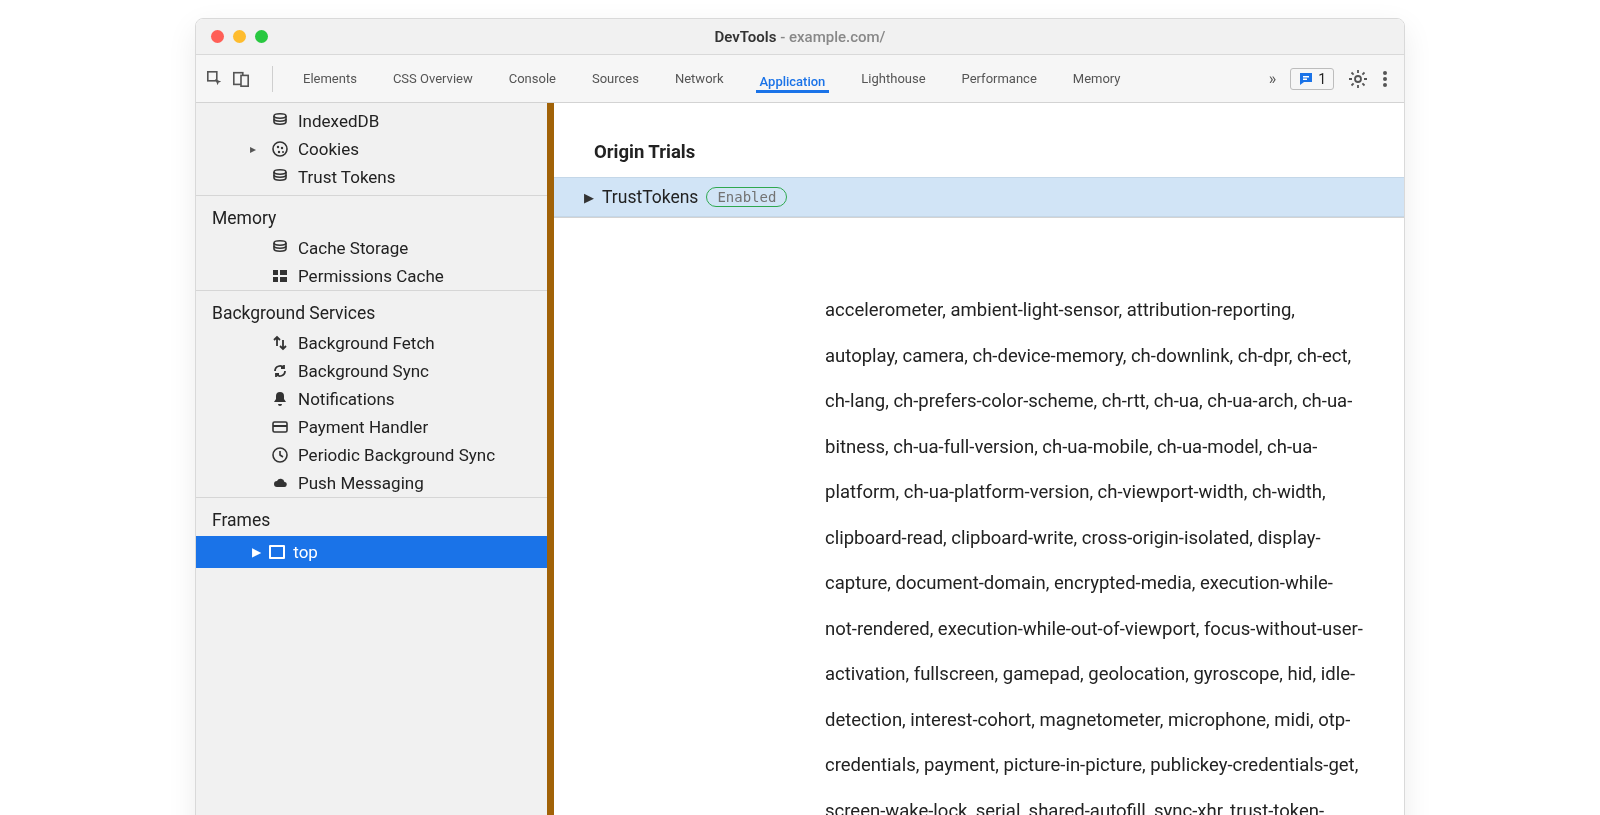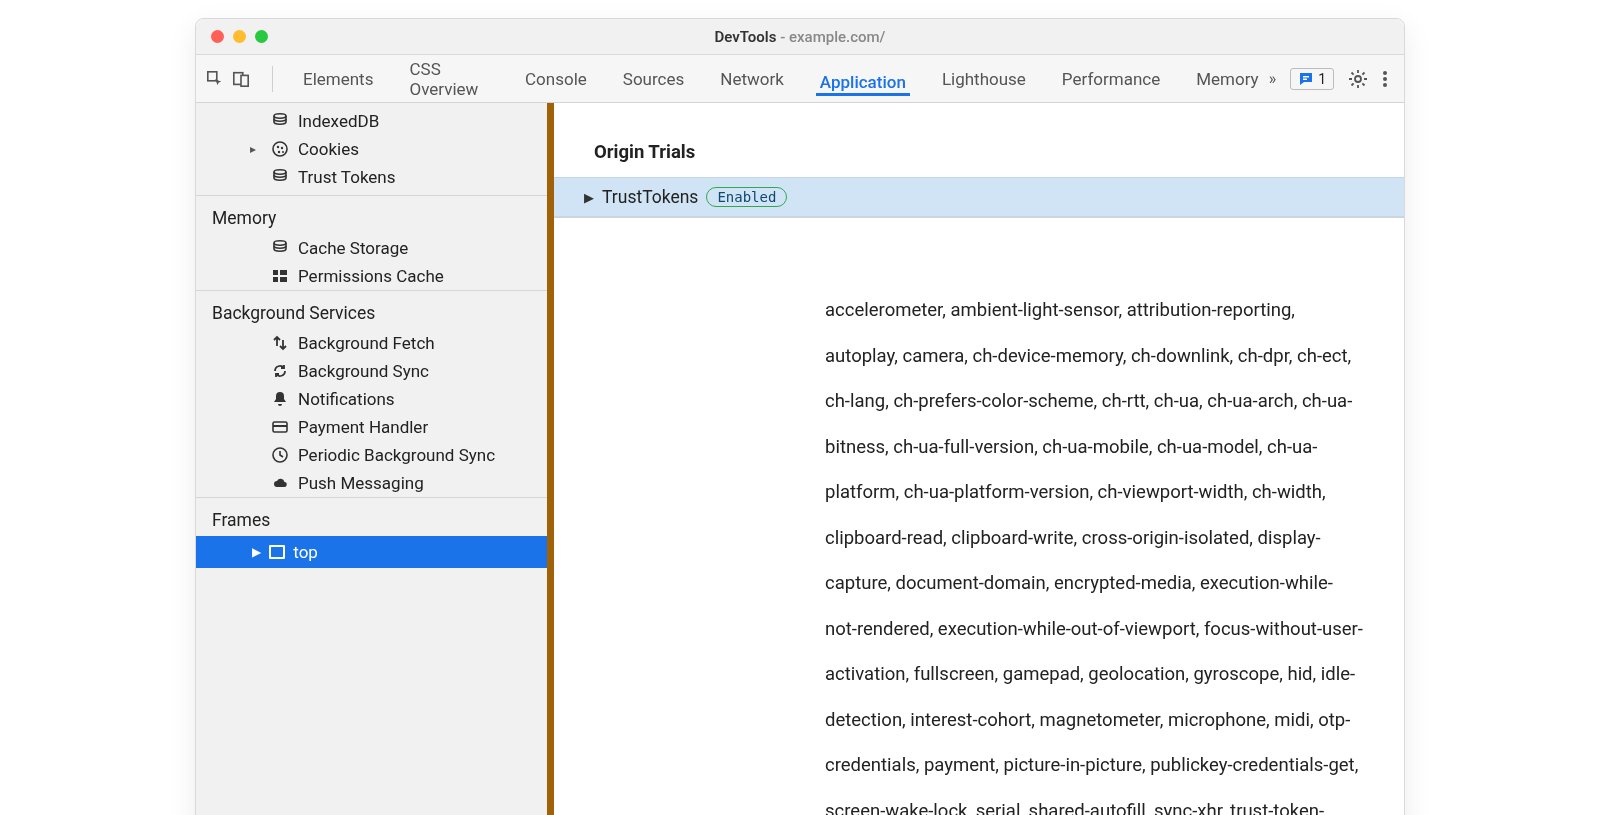--- a/index.html
+++ b/index.html
@@ -10,21 +10,21 @@
   .traffic { display:flex; gap:9px; padding-left:15px; }
   .tl-btn { width:13px; height:13px; border-radius:50%; }
   .tl-red{background:#ff5f57;} .tl-yellow{background:#febc2e;} .tl-green{background:#28c840;}
   .titlebar-title { position:absolute; left:0; right:0; text-align:center; font-weight:600; color:#333; font-size:15px; pointer-events:none;}
   .titlebar-title .dim{ color:#888; font-weight:500;}
   
   .toolbar { height:48px; background:#f6f6f6; border-bottom:1px solid #d3d3d3; display:flex; align-items:center; padding:0 10px; gap:6px;}
   .tool-icon-group{ display:flex; gap:8px; padding-right:10px; align-items:center; }
   .vsep{ width:1px; height:26px; background:#cfcfcf; margin:0 6px;}
   .tabs{ display:flex; gap:28px; padding-left:14px; flex:1; align-items:center; height:100%;}
-  .tab-btn{ color:#555; font-size:17px; cursor:pointer; padding:10px 4px; }
+  .tab-btn{ color:#555; font-size:13px; cursor:pointer; padding:10px 4px; }
   .tab-btn.active{ color:#1a73e8; border-bottom:3px solid #1a73e8; padding-bottom:1px; font-weight:500;}
   .toolbar-right{ display:flex; align-items:center; gap:14px; padding-right:6px;}
   .more-arrow{ color:#555; font-size:16px; }
   .issue-badge{ display:flex; align-items:center; gap:4px; border:1px solid #bdbdbd; border-radius:3px; padding:2px 7px; font-size:14px;}
   .issue-badge svg{ color:#1a73e8;}
   .gear, .kebab{ color:#555; }
   
   .content{ display:flex; min-height:620px; }
   .sidebar{ width:358px; background:#f1f1f1; border-right:7px solid #a16207; }
   .sb-group-top{ padding:4px 0;}
@@ -35,21 +35,21 @@
   .sb-section-header{ padding:12px 16px 6px 16px; font-size:17.5px; color:#222; border-top:1px solid #d6d6d6;}
   .frames-item{ display:flex; align-items:center; gap:8px; padding:6px 10px 6px 56px; background:#1a73e8; color:#fff; font-size:17px; cursor:pointer;}
   .frames-item .caret{ color:#fff; font-size:12px;}
   .frames-item .fr-ico{ width:16px; height:14px; border:2px solid #fff; border-radius:1px; display:inline-block;}
   
   .main{ flex:1; background:#fff; }
   .origin-block{ padding:38px 0 0 0; }
   .section-title{ font-weight:700; font-size:18.5px; padding:0 0 14px 40px;}
   .origin-trial-row{ background:#d1e4f6; padding:9px 20px 9px 30px; display:flex; align-items:center; gap:8px; font-size:17.5px; border-top:1px solid #c4d7e8; border-bottom:1px solid #c4d7e8;}
   .origin-trial-row .caret{ font-size:13px; color:#333;}
-  .pill{ border:1.5px solid #2fa84f; color:#0c4a6e; border-radius:14px; padding:1px 10px; font-size:14px; font-family:Menlo, monospace;}
+  .pill{ border:1.5px solid #2fa84f; color:#737373; border-radius:14px; padding:1px 10px; font-size:14px; font-family:Menlo, monospace;}
   .hr{ height:1px; background:#d3d3d3; }
   .perm-block{ padding:18px 40px 30px 34px;}
   .highlight-box{ border:3px solid #e53935; padding:6px 12px 18px 8px; width:236px;}
   .perm-title{ font-weight:700; font-size:18.5px; padding-bottom:28px; padding-left:2px;}
   .allowed-label{ color:#6f6f6f; font-size:18px; text-align:right;}
   .perm-row{ display:flex; gap:1px; align-items:flex-end;}
   .perm-values{ flex:1; font-size:18.5px; line-height:2.46; color:#222; padding-top:52px; }
   
   .ico{ display:inline-flex; width:18px; height:18px; align-items:center; justify-content:center; color:#555;}
   svg{ display:block;}

